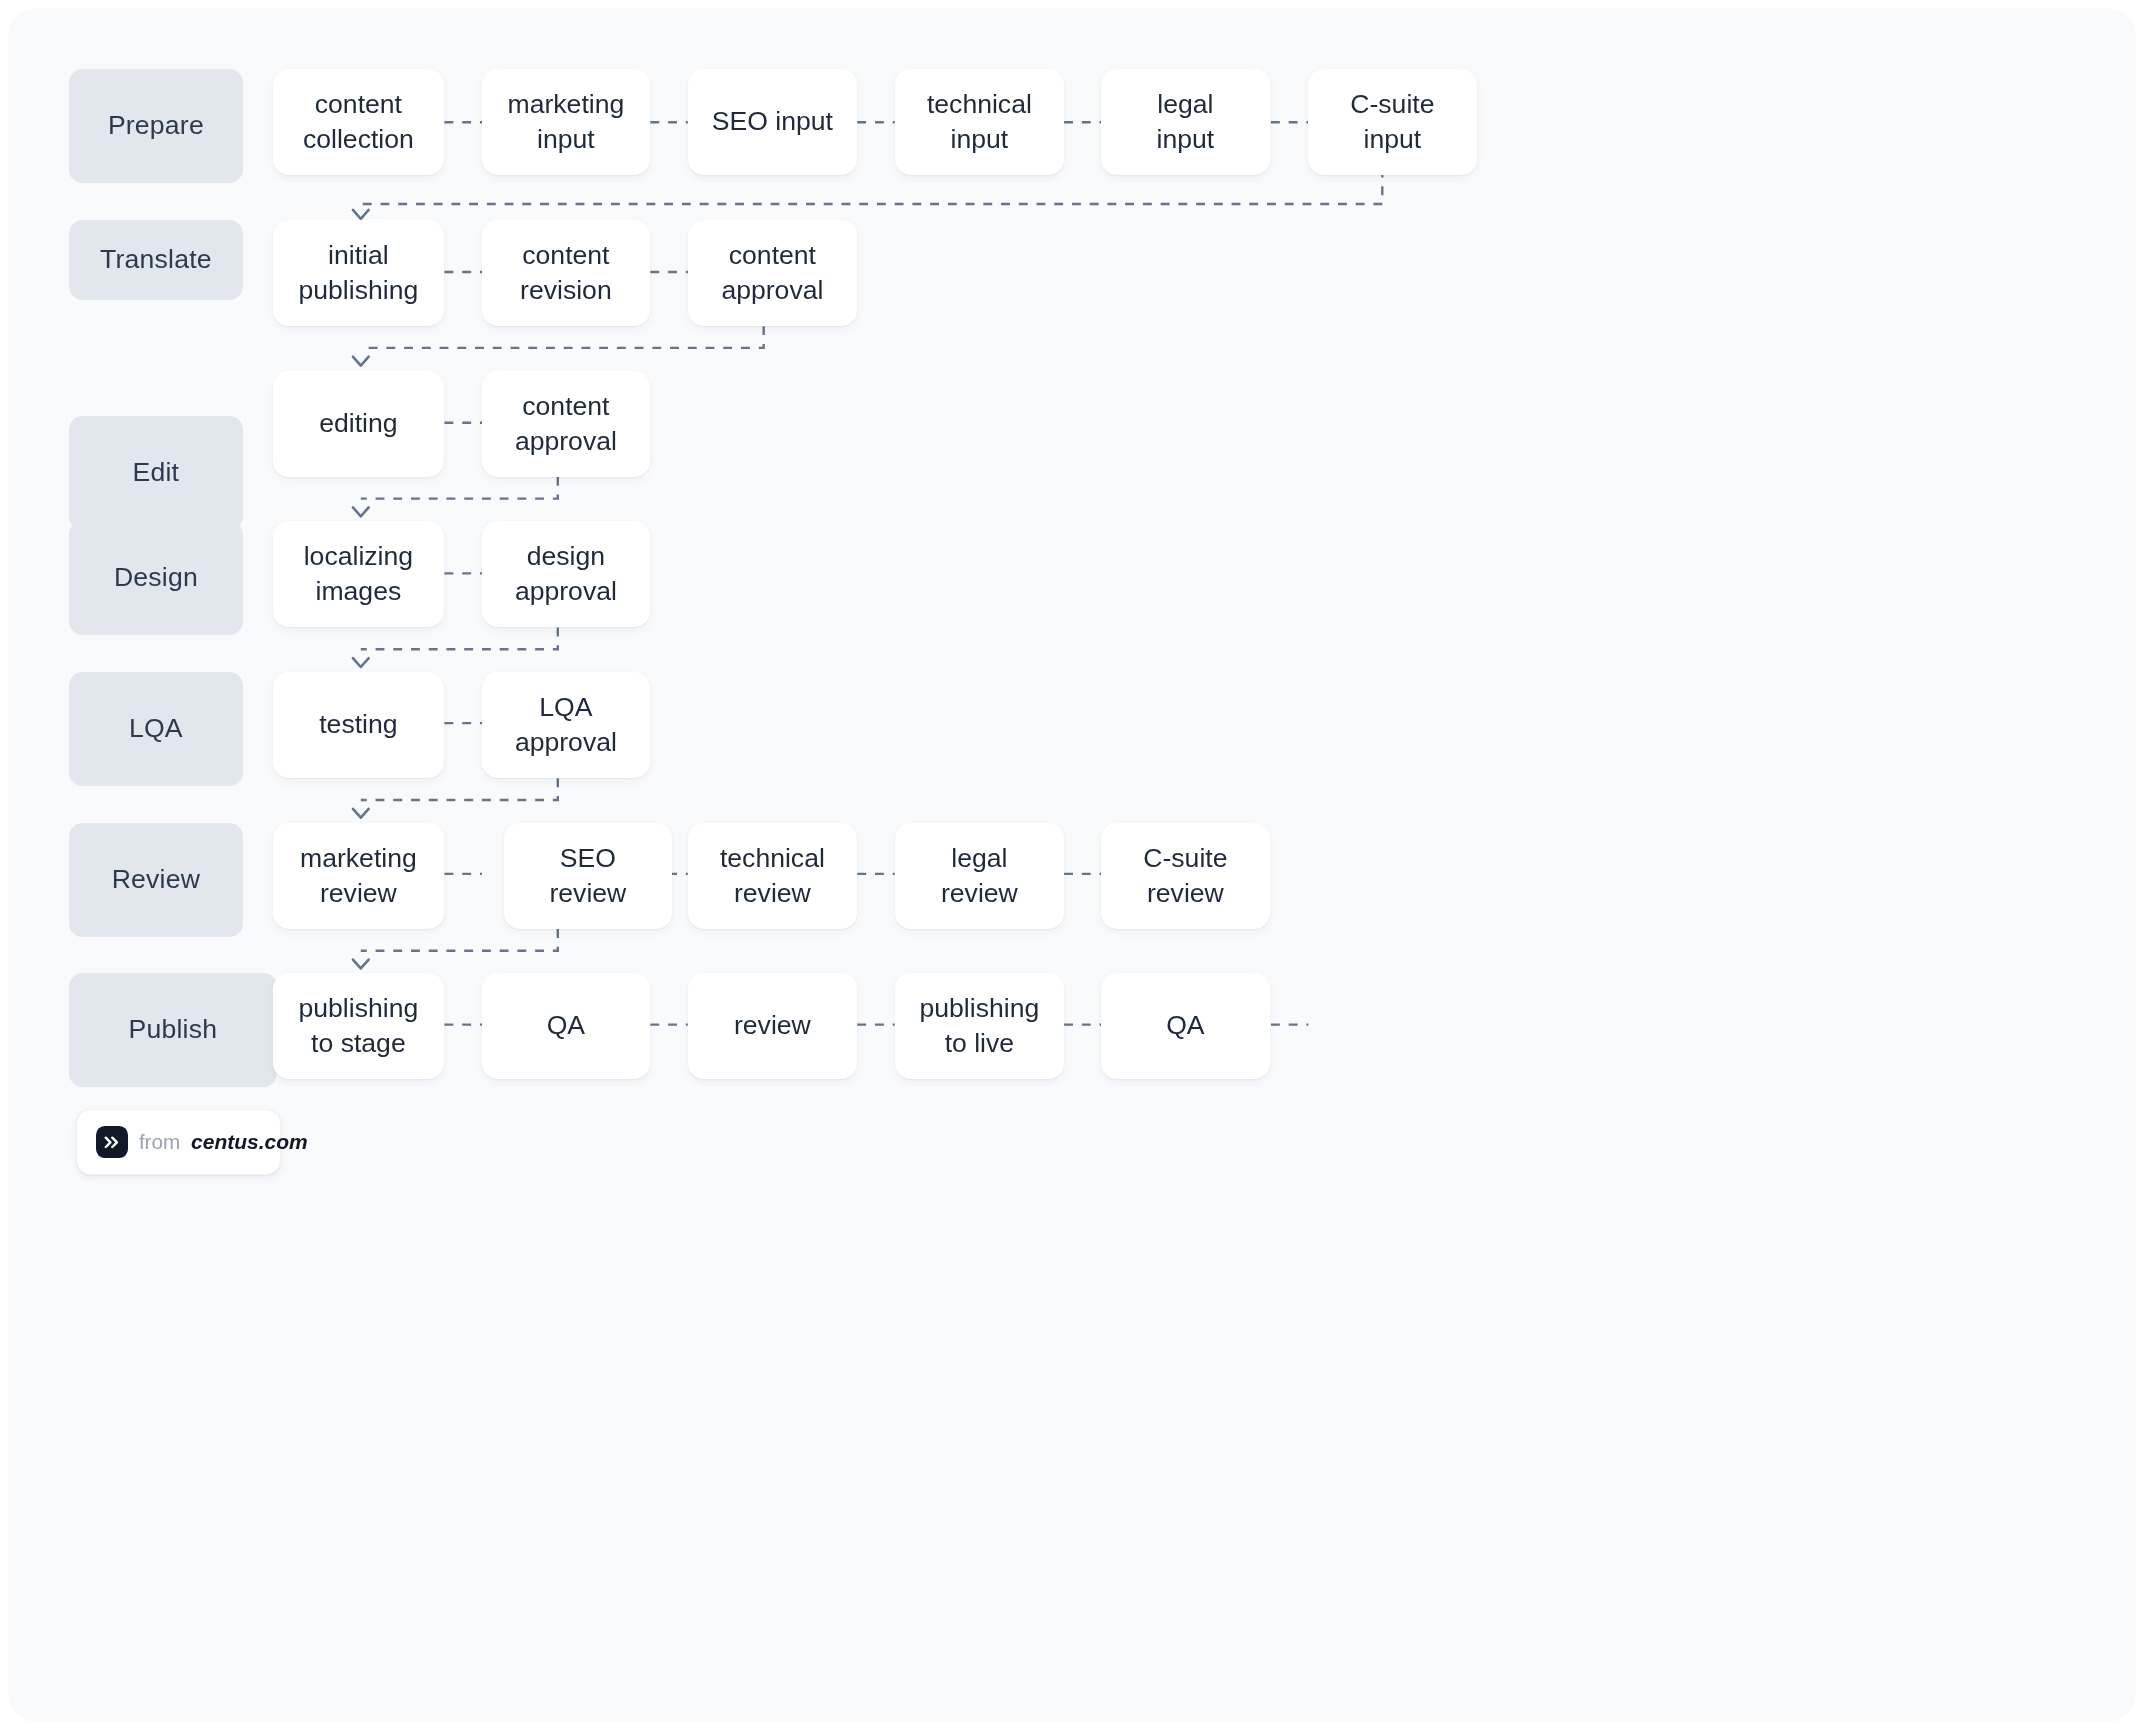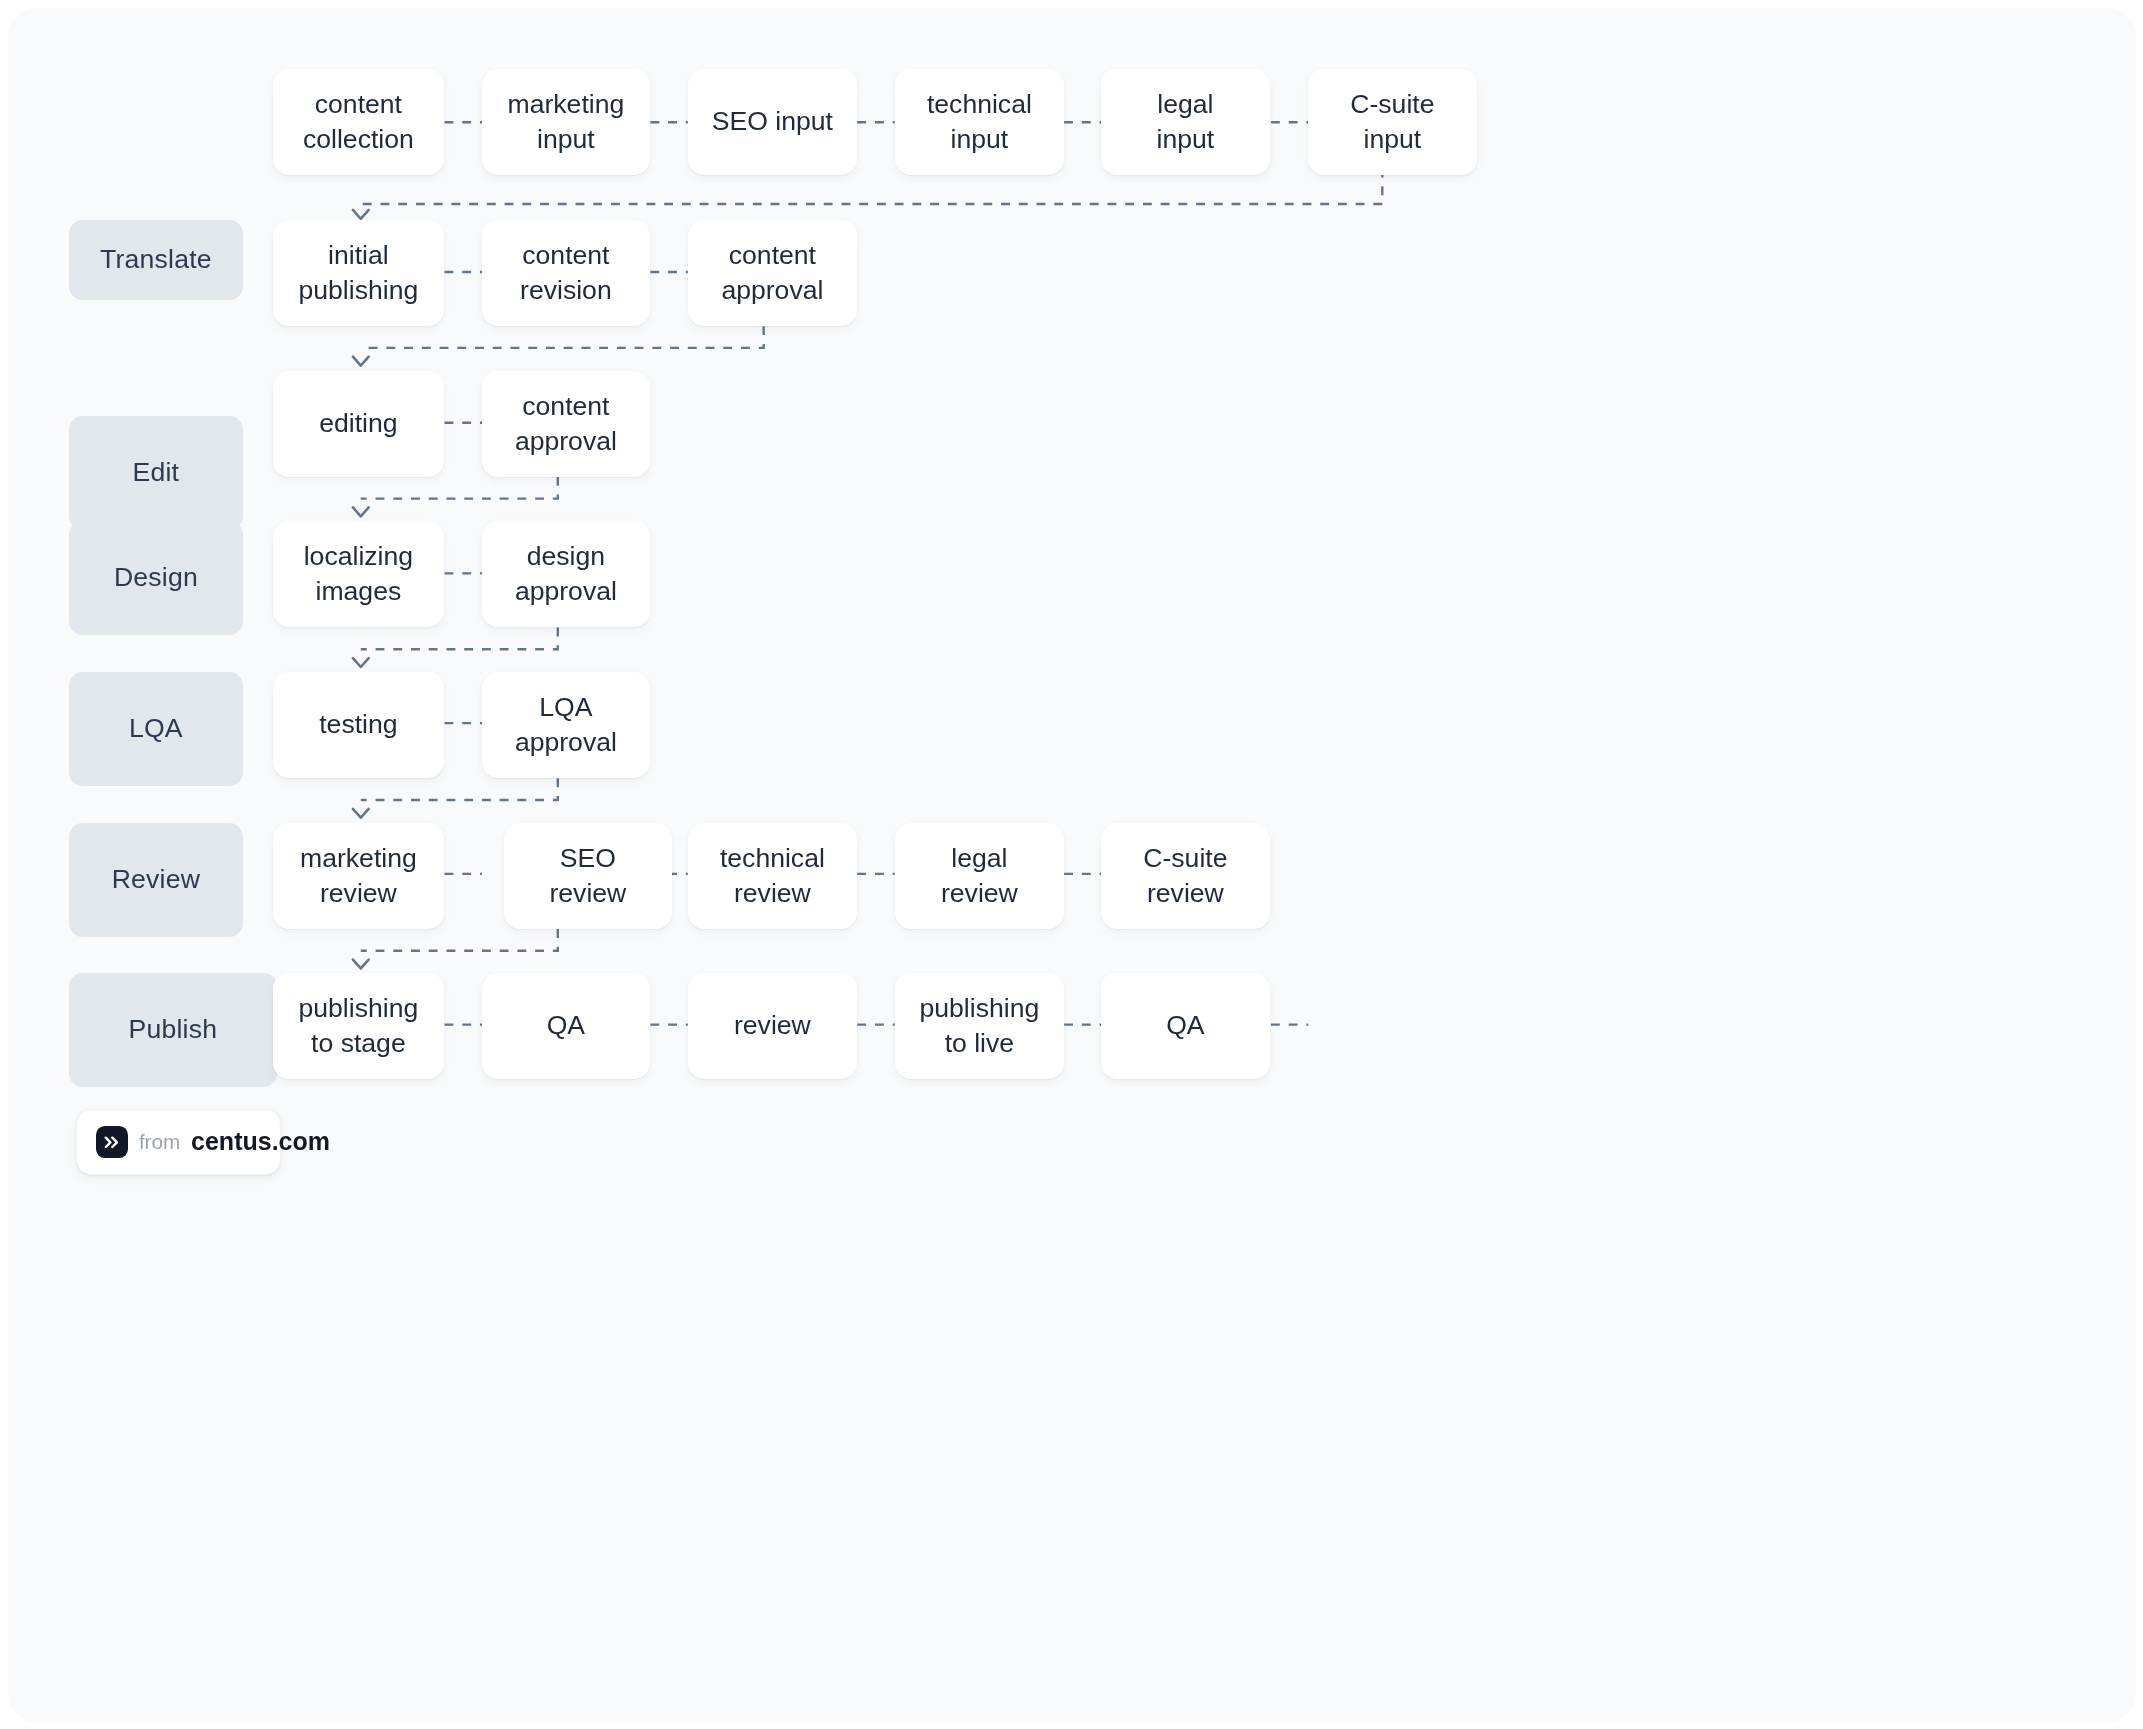--- a/index.html
+++ b/index.html
@@ -93,22 +93,23 @@
     justify-content: center;
     flex: none;
   }
   #badge-logo svg { display: block; }
   .badge-from {
     color: #97a3b4;
     font-size: 20.7px;
   }
   .badge-domain {
     color: #111827;
-    font-size: 25px;
+    font-size: 21px;
     font-weight: bold;
+    font-style: italic;
   }
 </style>
 </head>
 <body>
 
 <div id="canvas">
 
   <svg id="wires" viewBox="0 0 2160 1740" width="2128" height="1714">
     <g stroke="#64748b" stroke-width="2.4" fill="none" stroke-dasharray="9 9" stroke-linecap="butt">
 
@@ -154,20 +155,23 @@
     <g stroke="#64748b" stroke-width="2.6" fill="none" stroke-linecap="round" stroke-linejoin="round">
       <path d="M 350 205 L 358 214 L 366 205"></path>
       <path d="M 350 354 L 358 363 L 366 354"></path>
       <path d="M 350 507 L 358 516 L 366 507"></path>
       <path d="M 350 660 L 358 669 L 366 660"></path>
       <path d="M 350 813 L 358 822 L 366 813"></path>
       <path d="M 350 966 L 358 975 L 366 966"></path>
     </g>
   </svg>
 
+  <div class="stage-label" style="left:61px;  top:61px;  width:174px; height:114px;">
+    <span>Prepare</span>
+  </div>
   <div class="stage-label" style="left:61px;  top:212px; width:174px; height:80px;">
     <span>Translate</span>
   </div>
   <div class="stage-label" style="left:61px;  top:363px; width:174px; height:114px;margin-top:45px;">
     <span>Edit</span>
   </div>
   <div class="stage-label" style="left:61px;  top:513px; width:174px; height:114px;">
     <span>Design</span>
   </div>
   <div class="stage-label" style="left:61px;  top:664px; width:174px; height:114px;">

